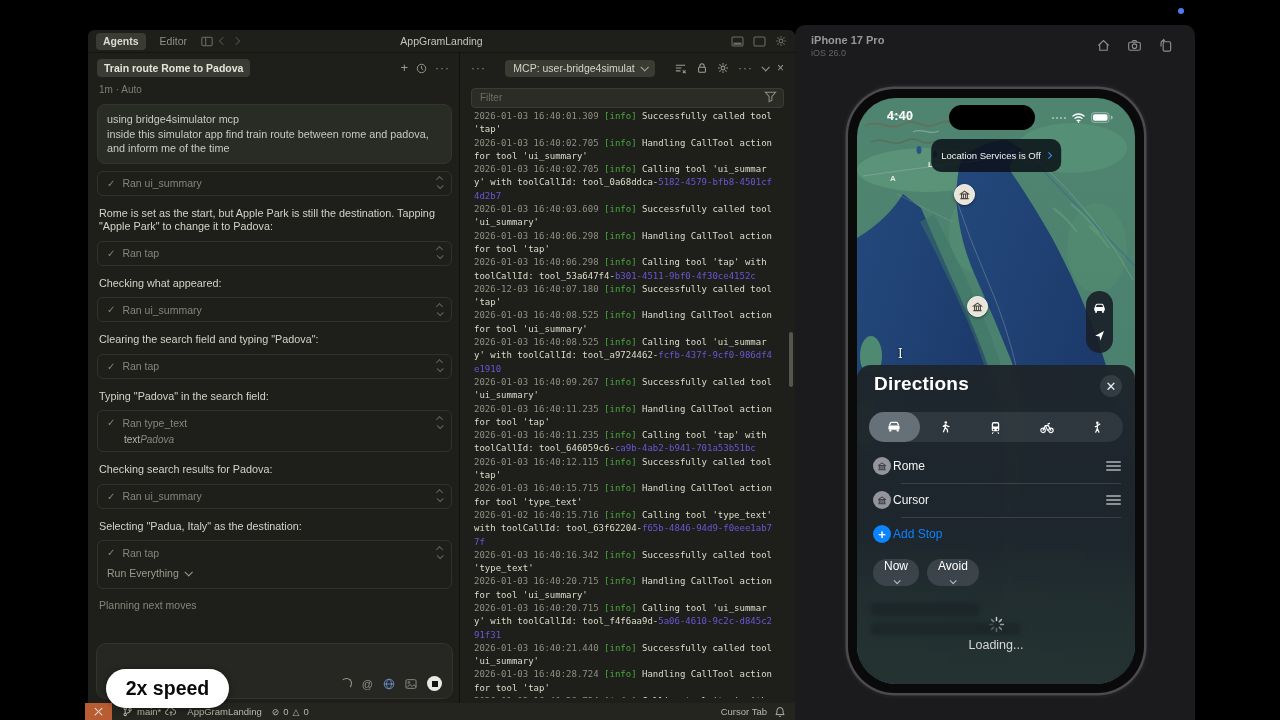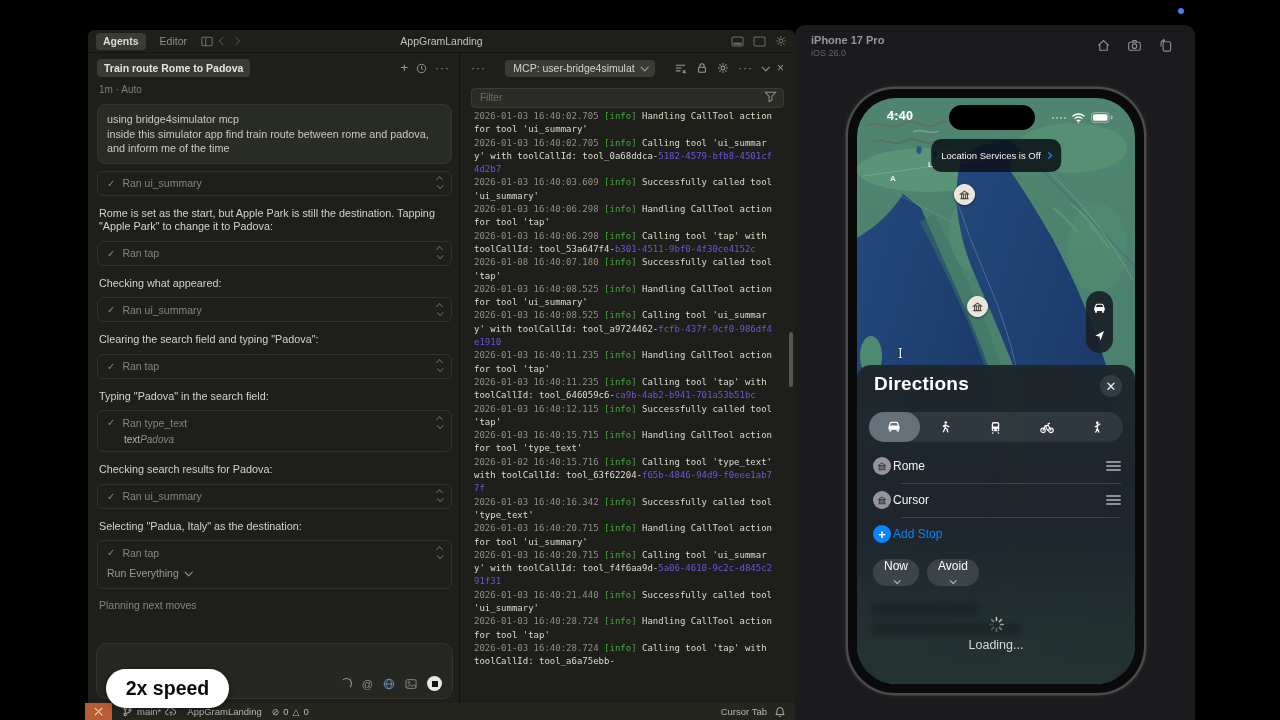--- a/index.html
+++ b/index.html
@@ -341,28 +341,30 @@
       </div>
       <div class="filter-wrap">
         <input placeholder="Filter" style="">
         <span class="funnel">
           <svg width="13" height="13" viewBox="0 0 14 14" fill="none" stroke="currentColor" stroke-width="1.1">
               <path d="M1.5 2.5h11L8.5 7v4l-3 1.6V7z"></path>
             </svg>
         </span>
       </div>
       <div class="log-body" id="logbody">
+          <div class="log-line"><span class="lt">2026-01-03 16:40:01.309 </span><span class="ll">[info]</span><span> Successfully called tool 'tap'</span></div>
           <div class="log-line"><span class="lt">2026-01-03 16:40:02.705 </span><span class="ll">[info]</span><span> Handling CallTool action for tool 'ui_summary'</span></div>
           <div class="log-line"><span class="lt">2026-01-03 16:40:02.705 </span><span class="ll">[info]</span><span> Calling tool 'ui_summary' with toolCallId: tool_0a68ddca-</span><span class="lid">5182-4579-bfb8-4501cf4d2b7</span></div>
           <div class="log-line"><span class="lt">2026-01-03 16:40:03.609 </span><span class="ll">[info]</span><span> Successfully called tool 'ui_summary'</span></div>
           <div class="log-line"><span class="lt">2026-01-03 16:40:06.298 </span><span class="ll">[info]</span><span> Handling CallTool action for tool 'tap'</span></div>
           <div class="log-line"><span class="lt">2026-01-03 16:40:06.298 </span><span class="ll">[info]</span><span> Calling tool 'tap' with toolCallId: tool_53a647f4-</span><span class="lid">b301-4511-9bf0-4f30ce4152c</span></div>
-          <div class="log-line"><span class="lt">2026-01-08 16:40:07.180 </span><span class="ll">[info]</span><span> Successfully called tool 'tap'</span></div>
+          <div class="log-line"><span class="lt">2026-12-03 16:40:07.180 </span><span class="ll">[info]</span><span> Successfully called tool 'tap'</span></div>
           <div class="log-line"><span class="lt">2026-01-03 16:40:08.525 </span><span class="ll">[info]</span><span> Handling CallTool action for tool 'ui_summary'</span></div>
           <div class="log-line"><span class="lt">2026-01-03 16:40:08.525 </span><span class="ll">[info]</span><span> Calling tool 'ui_summary' with toolCallId: tool_a9724462-</span><span class="lid">fcfb-437f-9cf0-986df4e1910</span></div>
+          <div class="log-line"><span class="lt">2026-01-03 16:40:09.267 </span><span class="ll">[info]</span><span> Successfully called tool 'ui_summary'</span></div>
           <div class="log-line"><span class="lt">2026-01-03 16:40:11.235 </span><span class="ll">[info]</span><span> Handling CallTool action for tool 'tap'</span></div>
           <div class="log-line"><span class="lt">2026-01-03 16:40:11.235 </span><span class="ll">[info]</span><span> Calling tool 'tap' with toolCallId: tool_646059c6-</span><span class="lid">ca9b-4ab2-b941-701a53b51bc</span></div>
           <div class="log-line"><span class="lt">2026-01-03 16:40:12.115 </span><span class="ll">[info]</span><span> Successfully called tool 'tap'</span></div>
           <div class="log-line"><span class="lt">2026-01-03 16:40:15.715 </span><span class="ll">[info]</span><span> Handling CallTool action for tool 'type_text'</span></div>
           <div class="log-line"><span class="lt">2026-01-02 16:40:15.716 </span><span class="ll">[info]</span><span> Calling tool 'type_text' with toolCallId: tool_63f62204-</span><span class="lid">f65b-4846-94d9-f0eee1ab77f</span></div>
           <div class="log-line"><span class="lt">2026-01-03 16:40:16.342 </span><span class="ll">[info]</span><span> Successfully called tool 'type_text'</span></div>
           <div class="log-line"><span class="lt">2026-01-03 16:40:20.715 </span><span class="ll">[info]</span><span> Handling CallTool action for tool 'ui_summary'</span></div>
           <div class="log-line"><span class="lt">2026-01-03 16:40:20.715 </span><span class="ll">[info]</span><span> Calling tool 'ui_summary' with toolCallId: tool_f4f6aa9d-</span><span class="lid">5a06-4610-9c2c-d845c291f31</span></div>
           <div class="log-line"><span class="lt">2026-01-03 16:40:21.440 </span><span class="ll">[info]</span><span> Successfully called tool 'ui_summary'</span></div>
           <div class="log-line"><span class="lt">2026-01-03 16:40:28.724 </span><span class="ll">[info]</span><span> Handling CallTool action for tool 'tap'</span></div>

